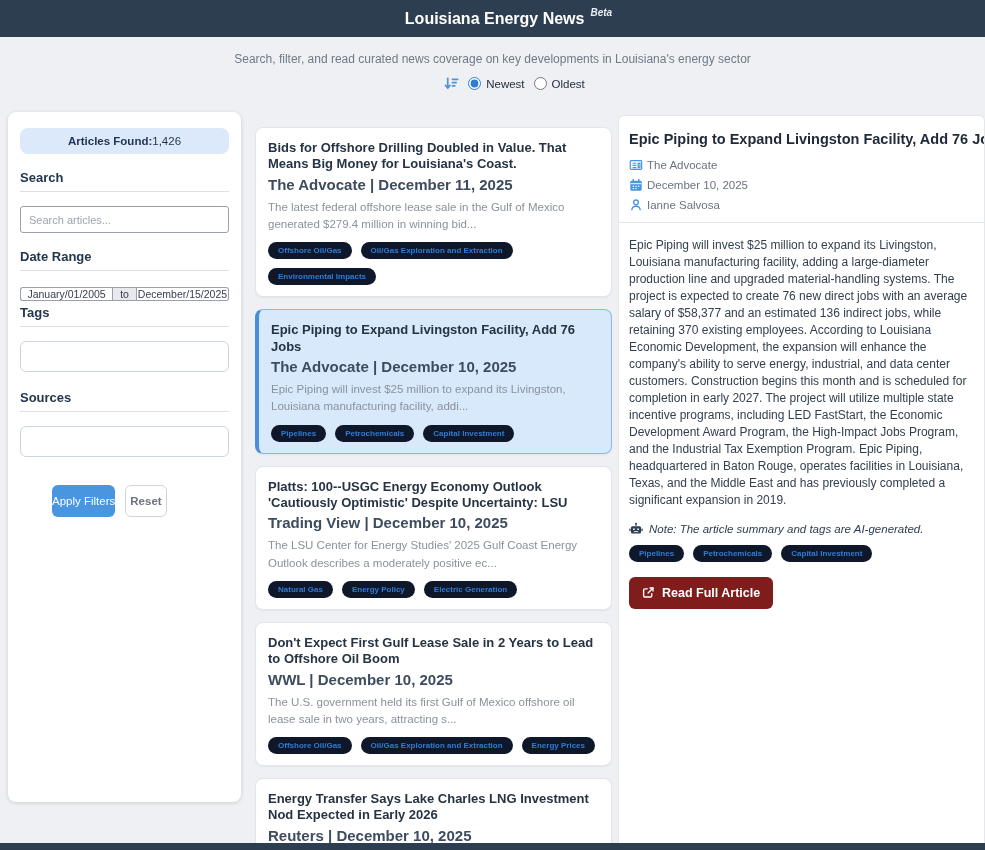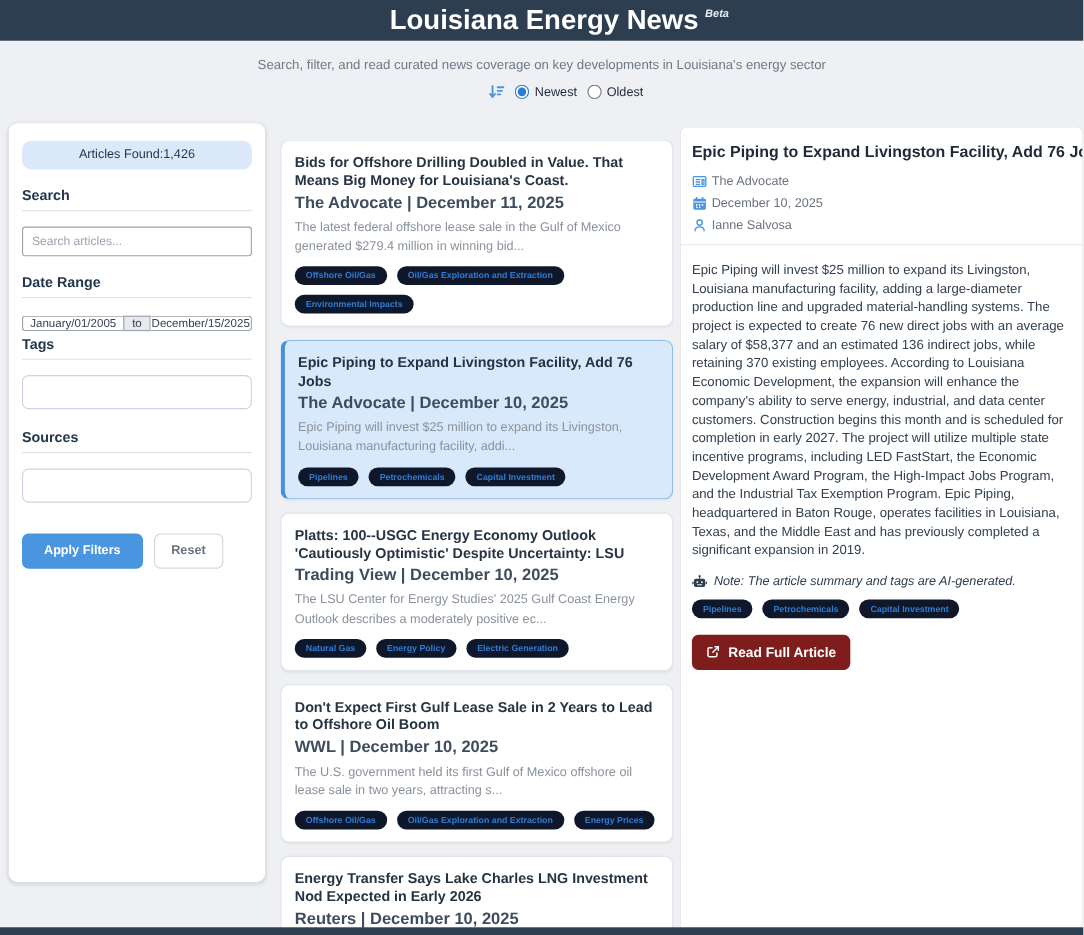--- a/index.html
+++ b/index.html
@@ -2,49 +2,49 @@
 <html><head>
 <meta charset="utf-8">
 <style>
   * { margin:0; padding:0; box-sizing:border-box; }
   html,body { width:985px; height:850px; }
   body { font-family:"Liberation Sans", sans-serif; background:#eef0f3; position:relative; overflow:hidden; }
   .page { position:relative; width:985px; height:850px; overflow:hidden; }
 
   
   .topbar { height:37px; background:#2c3e50; display:flex; align-items:center; justify-content:center; gap:6px; }
-  .topbar .title { color:#fff; font-size:25px; font-weight:bold;margin-left:32px; }
+  .topbar .title { color:#fff; font-size:16px; font-weight:bold;margin-left:32px; }
   .topbar .beta { color:#e8edf2; font-size:10px; font-style:italic; font-weight:bold; position:relative; top:-6px; }
   .subtitle { text-align:center; margin-top:15px; font-size:12px; color:#6f7a86; }
   .sortrow { display:flex; align-items:center; justify-content:center; gap:9px; margin-top:10px;padding-left:44px; }
   .sortrow label { display:flex; align-items:center; gap:5px; font-size:11.5px; color:#1f2937; }
   .sortrow input[type=radio] { width:13px; height:13px; accent-color:#2f7cd3; margin:0; }
 
   
   .sidebar { position:absolute; left:8px; top:112px; width:233px; height:690px; background:#fff;
              border-radius:8px; box-shadow:0 1px 4px rgba(0,0,0,.14); padding:16px 12px; overflow:hidden; }
   .count-pill { background:#dce9fb; border-radius:8px; padding:7px 8px; text-align:center;
                 font-size:11.5px; color:#1e3450; margin-bottom:16px; }
-  .count-pill b { font-weight:normal; }
+  .count-pill b { font-weight:bold; }
   .filter-heading { font-size:13px; font-weight:bold; color:#22364d; margin-bottom:6px; }
   .rule { border:none; border-top:1px solid #dde1e6; margin:0 0 14px; }
   .txt { width:100%; border:1px solid #9aa1ab; background:#fff; color:#374151; font-family:inherit; }
   .search-input { height:27px; border-radius:3px; padding:0 8px; font-size:11px; margin-bottom:16px; }
   .search-input::placeholder { color:#9ca3af; }
   .date-row { display:flex; align-items:center; height:17px; margin-bottom:3px; }
   .date-input { flex:1; min-width:0; font-size:10.5px; text-align:center; border:1px solid #9aa1ab; color:#374151; }
   .date-input.from { border-radius:3px 0 0 3px; border-right:none; }
   .date-input.to   { border-radius:0 3px 3px 0; border-left:none; }
   .to-box { background:#e7e9ec; border:1px solid #9aa1ab; display:flex; align-items:center;
             padding:0 7px; font-size:10.5px; color:#374151; }
   .pill-input { height:31px; border:1px solid #cbd5e1; border-radius:6px; margin-bottom:18px; padding:0 8px; font-size:11px; }
   .btn-row { display:flex; gap:10px; margin-top:10px; }
-  .btn-apply { background:#4995e0; color:#fff; border:none; border-radius:6px; padding:9px 20px;
-               font-size:11.5px; font-weight:bold; font-family:inherit; cursor:pointer; }
-  .btn-reset { background:#fff; color:#6b7280; border:1px solid #d1d5db; border-radius:6px; padding:9px 15px;
+  .btn-apply { background:#4995e0; color:#fff; border:none; border-radius:6px; padding:9px 0;
+               font-size:11.5px; font-weight:normal; font-family:inherit; cursor:pointer;margin-left:32px; }
+  .btn-reset { background:#fff; color:#6b7280; border:1px solid #d1d5db; border-radius:6px; padding:9px 4px;
                font-size:11.5px; font-weight:bold; font-family:inherit; cursor:pointer; }
 
   
   .article-list { position:absolute; left:255px; top:127px; width:357px; height:723px;
                   display:flex; flex-direction:column; gap:12px; overflow:hidden; }
   .card { background:#fff; border:1px solid #e2e5e9; border-radius:8px; padding:12px 12px 11px;
           box-shadow:0 1px 2px rgba(0,0,0,.05); flex:none; cursor:pointer; }
   .card.selected { background:#d9e9fc; border:1px solid #8ab9ea; border-left:4px solid #4690d9; }
   .card-title { font-size:13px; font-weight:bold; color:#253342; line-height:1.26; margin-bottom:3px; }
   .card-meta { font-size:15px; font-weight:bold; color:#3d4c5e; margin-bottom:6px; }

